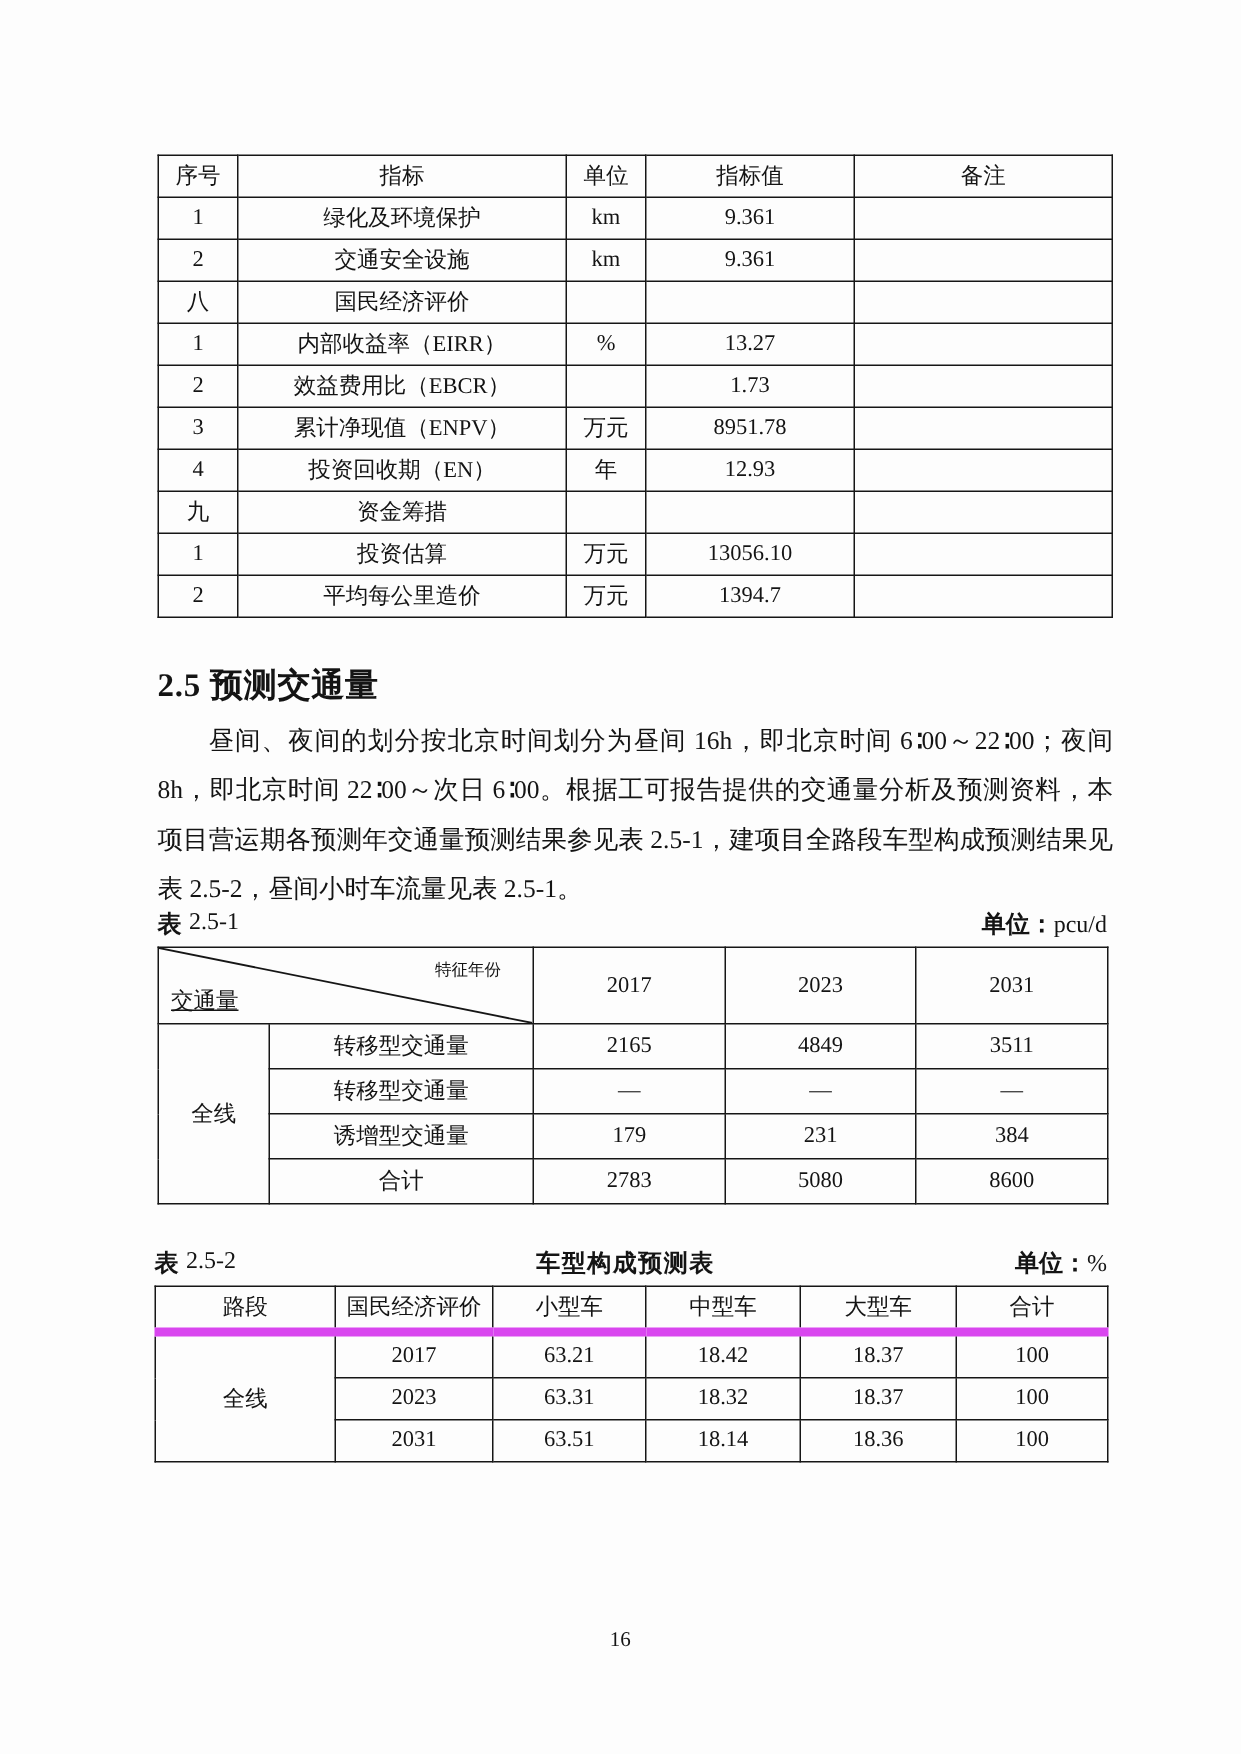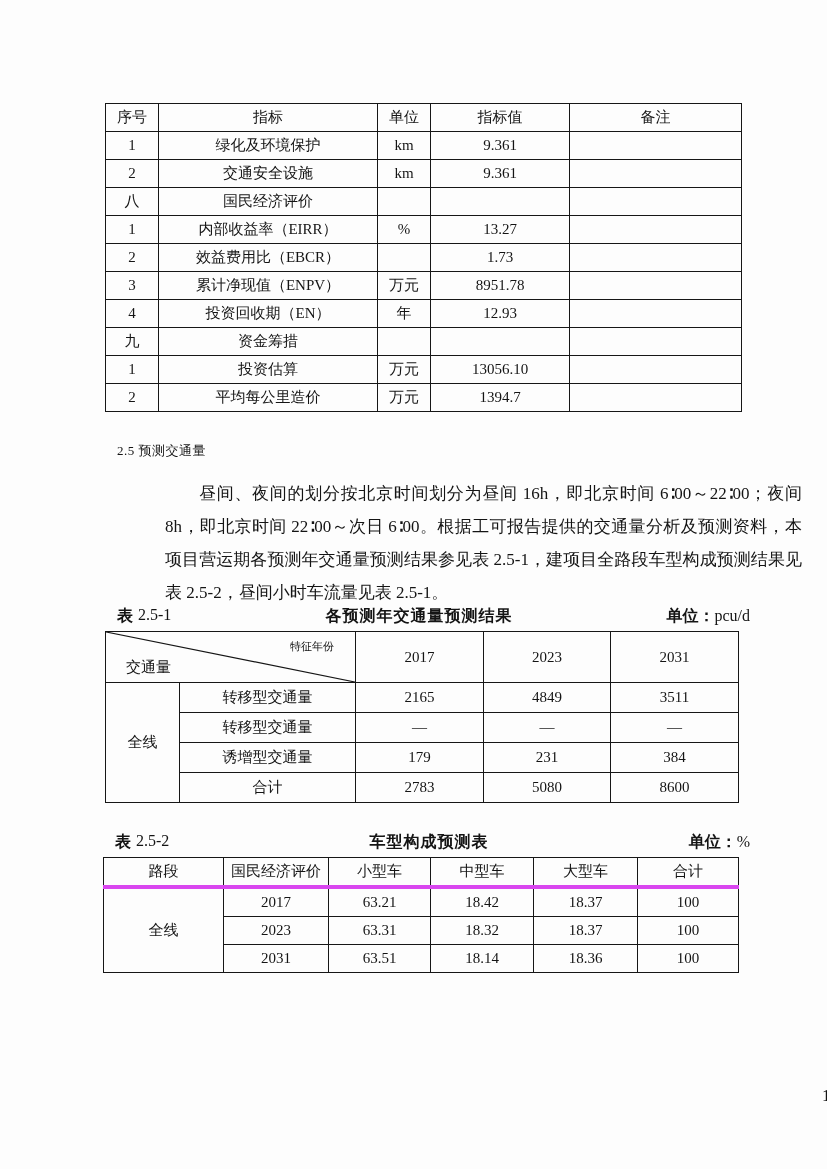--- a/index.html
+++ b/index.html
@@ -4,74 +4,74 @@
 <style>
   html,body{margin:0;padding:0;}
   body{
     width:827px;height:1169px;
     background:#fdfdfd;
     color:#141414;
     font-family:"Liberation Serif","DejaVu Serif",serif;
     position:relative;
     overflow:hidden;
   }
-  .abs{position:absolute;padding-left:12px;}
+  .abs{position:absolute;}
   table{border-collapse:collapse;table-layout:fixed;}
   td,th{
     border:1px solid #161616;
     text-align:center;
     vertical-align:middle;
     font-weight:normal;
     font-size:15px;
     padding:0 2px;
     overflow:hidden;
     white-space:nowrap;
   }
   
   #summary-table{top:103px;left:105px;width:636px;}
   #summary-table td{height:27px;}
   
   #section-heading{
     top:442px;left:105px;width:636px;
-    font-size:13px;font-weight:normal;
+    font-size:22px;font-weight:bold;
     letter-spacing:.5px;
   }
   
   #traffic-paragraph{
     top:477px;left:105px;width:637px;
     font-size:17px;line-height:33px;
-    text-align:justify;text-indent:2em;margin-left:48px;
+    text-align:justify;text-indent:2em;
   }
   
   .table-caption{
     display:flex;justify-content:space-between;align-items:center;
     font-size:16px;
   }
   .cap-left{display:flex;gap:5px;}
   .cap-label{font-weight:bold;}
   .cap-title{font-weight:bold;letter-spacing:1px;}
   .cap-unit-label{font-weight:bold;}
   #caption-251{top:606px;left:105px;width:633px;}
   #caption-252{top:832px;left:103px;width:635px;}
   
   #forecast-table{top:631px;left:105px;width:633px;}
   #forecast-table td{height:29px;}
   #forecast-table tr.header-row td{height:50px;}
   .diagonal-cell{position:relative;padding:0;}
   .diagonal-cell svg{position:absolute;top:0;left:0;width:100%;height:100%;}
   .diag-top{position:absolute;top:7px;right:21px;font-size:11px;}
-  .diag-bottom{position:absolute;bottom:5px;left:20px;font-size:15px;}
+  .diag-bottom{position:absolute;bottom:5px;left:8px;font-size:15px;text-decoration:underline;}
   
   #vehicle-table{top:857px;left:103px;width:635px;}
   #vehicle-table td{height:27px;}
-  #vehicle-table tr.header-row td{border-bottom:4px solid #d946ef;}
+  #vehicle-table tr.header-row td{border-bottom:6px solid #d946ef;}
   
   #page-number{
     top:1086px;left:0;width:827px;
-    text-align:right;font-size:17px;
+    text-align:center;font-size:14px;
   }
 </style>
 </head>
 <body>
 
 <table id="summary-table" class="abs">
   <colgroup>
       <col style="width:53px">
       <col style="width:219px">
       <col style="width:53px">
@@ -160,21 +160,20 @@
 </table>
 
 <div id="section-heading" class="abs">2.5 预测交通量</div>
 <div id="traffic-paragraph" class="abs">昼间、夜间的划分按北京时间划分为昼间 16h，即北京时间 6∶00～22∶00；夜间 8h，即北京时间 22∶00～次日 6∶00。根据工可报告提供的交通量分析及预测资料，本项目营运期各预测年交通量预测结果参见表 2.5-1，建项目全路段车型构成预测结果见表 2.5-2，昼间小时车流量见表 2.5-1。</div>
 
 <div id="caption-251" class="abs table-caption">
   <span class="cap-left">
     <span class="cap-label">表</span>
     <span>2.5-1</span>
   </span>
-  <span class="cap-title">各预测年交通量预测结果</span>
   <span>
     <span class="cap-unit-label">单位：</span><span>pcu/d</span>
   </span>
 </div>
 
 <table id="forecast-table" class="abs">
   <colgroup>
       <col style="width:74px">
       <col style="width:176px">
       <col style="width:128px">

